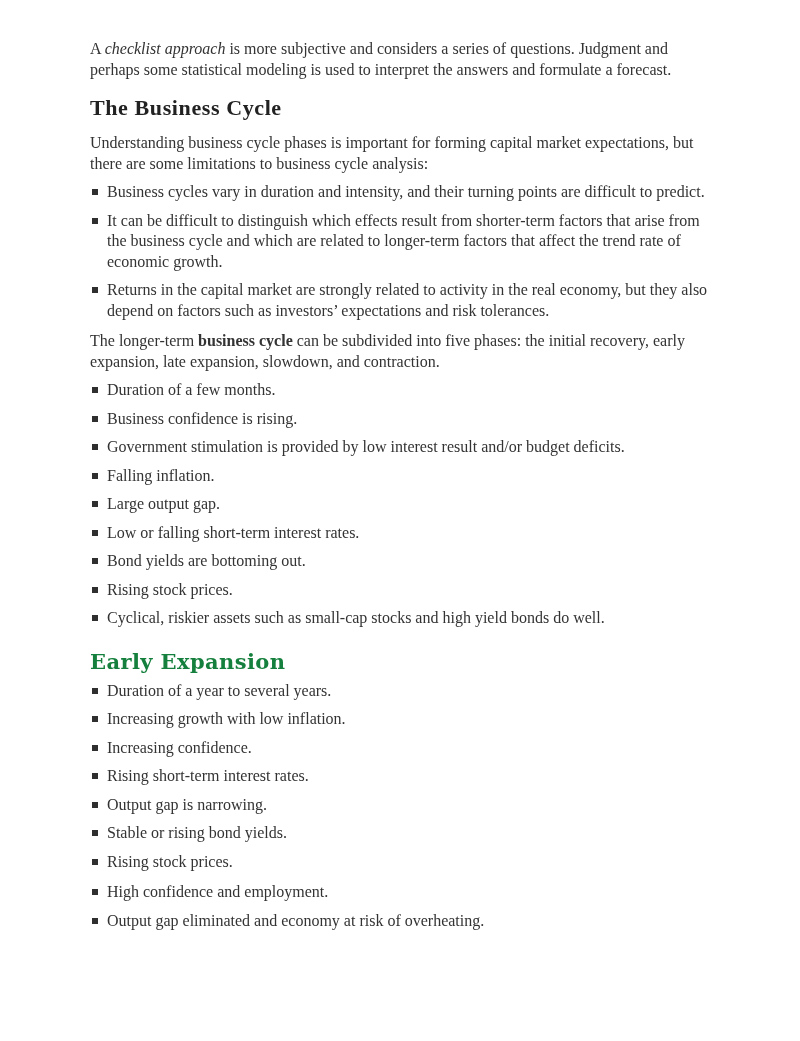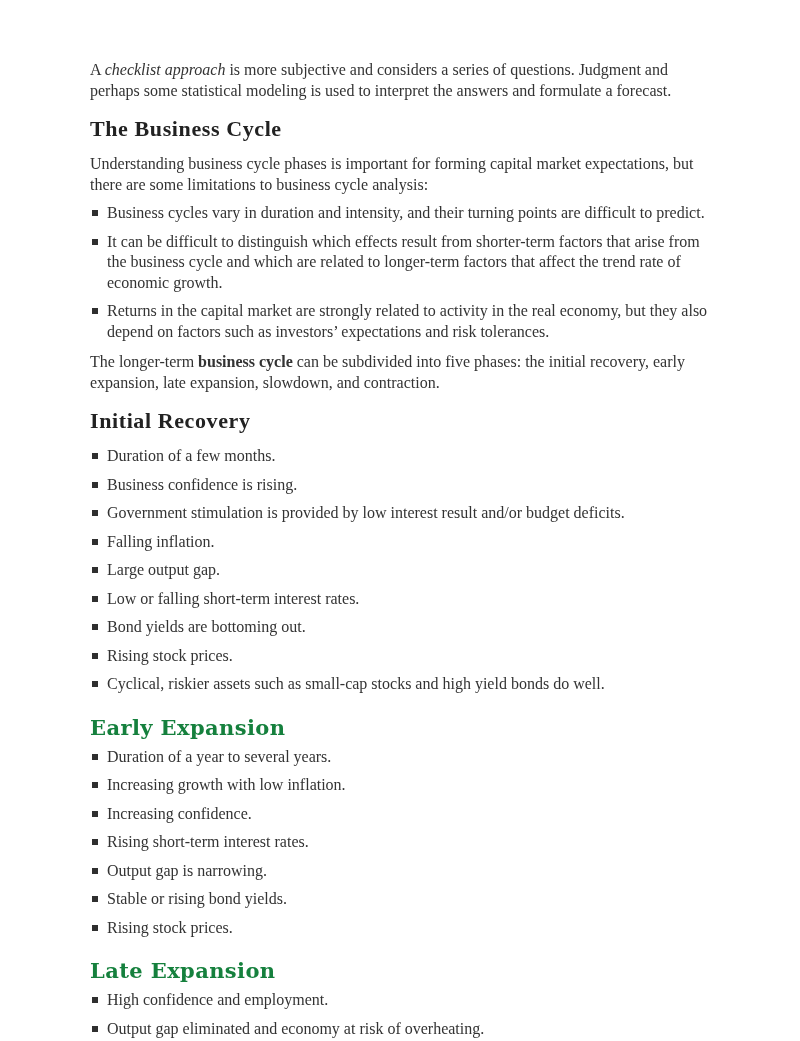--- a/index.html
+++ b/index.html
@@ -4,21 +4,21 @@
 <style>
   html, body {
     margin: 0;
     padding: 0;
     background: #ffffff;
   }
   .page {
     width: 800px;
     height: 1041px;
     box-sizing: border-box;
-    padding: 60px 88px 0 90px;
+    padding: 39px 88px 0 90px;
     background: #ffffff;
     font-family: "Liberation Serif", "DejaVu Serif", serif;
     color: #333333;
     overflow: hidden;
   }
   p.body-text {
     font-size: 16px;
     line-height: 20.5px;
     margin: 0 0 8px 0;
   }
@@ -83,21 +83,20 @@
   <p class="body-text">Understanding business cycle phases is important for forming capital market expectations, but there are some limitations to business cycle analysis:</p>
 
   <ul class="bullet-list">
     <li><span class="bullet"></span><span>Business cycles vary in duration and intensity, and their turning points are difficult to predict.</span></li>
     <li><span class="bullet"></span><span>It can be difficult to distinguish which effects result from shorter-term factors that arise from the business cycle and which are related to longer-term factors that affect the trend rate of economic growth.</span></li>
     <li><span class="bullet"></span><span>Returns in the capital market are strongly related to activity in the real economy, but they also depend on factors such as investors’ expectations and risk tolerances.</span></li>
   </ul>
 
   <p class="body-text"><span>The longer-term </span><strong>business cycle</strong><span> can be subdivided into five phases: the initial recovery, early expansion, late expansion, slowdown, and contraction.</span></p>
 
-  <h2 class="section-heading">Initial Recovery</h2>
 
   <ul class="bullet-list">
     <li><span class="bullet"></span><span>Duration of a few months.</span></li>
     <li><span class="bullet"></span><span>Business confidence is rising.</span></li>
     <li><span class="bullet"></span><span>Government stimulation is provided by low interest result and/or budget deficits.</span></li>
     <li><span class="bullet"></span><span>Falling inflation.</span></li>
     <li><span class="bullet"></span><span>Large output gap.</span></li>
     <li><span class="bullet"></span><span>Low or falling short-term interest rates.</span></li>
     <li><span class="bullet"></span><span>Bond yields are bottoming out.</span></li>
     <li><span class="bullet"></span><span>Rising stock prices.</span></li>
@@ -109,20 +108,19 @@
   <ul class="bullet-list">
     <li><span class="bullet"></span><span>Duration of a year to several years.</span></li>
     <li><span class="bullet"></span><span>Increasing growth with low inflation.</span></li>
     <li><span class="bullet"></span><span>Increasing confidence.</span></li>
     <li><span class="bullet"></span><span>Rising short-term interest rates.</span></li>
     <li><span class="bullet"></span><span>Output gap is narrowing.</span></li>
     <li><span class="bullet"></span><span>Stable or rising bond yields.</span></li>
     <li><span class="bullet"></span><span>Rising stock prices.</span></li>
   </ul>
 
-  <h3 class="sub-heading">Late Expansion</h3>
 
   <ul class="bullet-list">
     <li><span class="bullet"></span><span>High confidence and employment.</span></li>
     <li><span class="bullet"></span><span>Output gap eliminated and economy at risk of overheating.</span></li>
   </ul>
 
 </div>
 
 </body></html>

